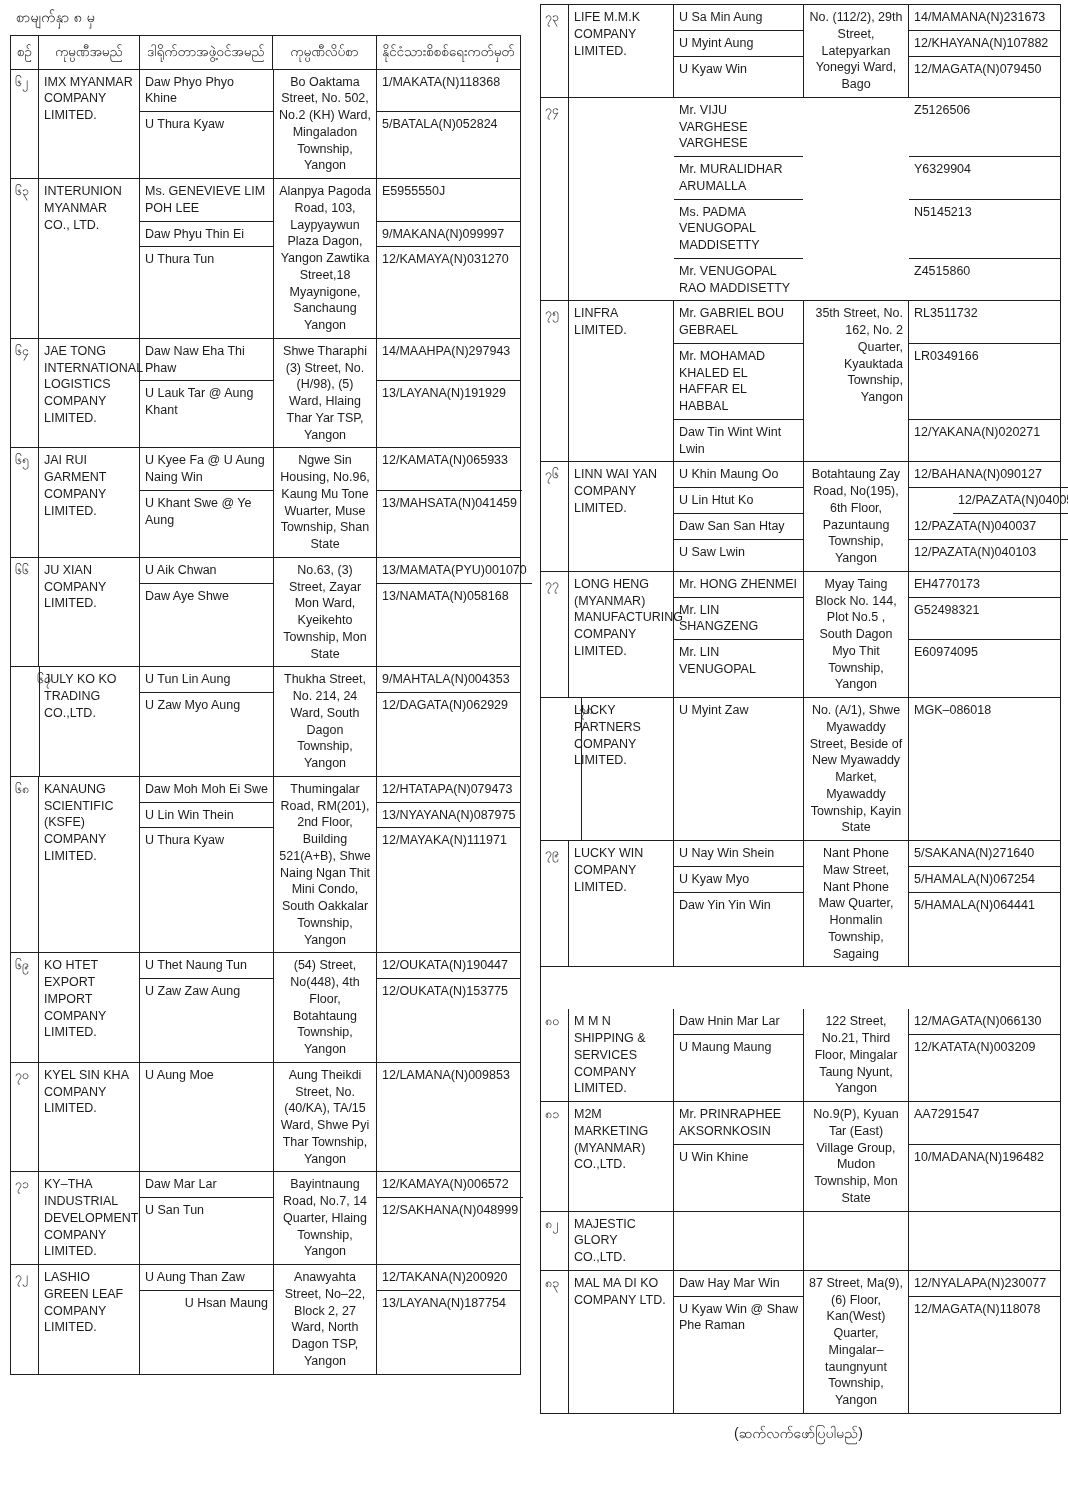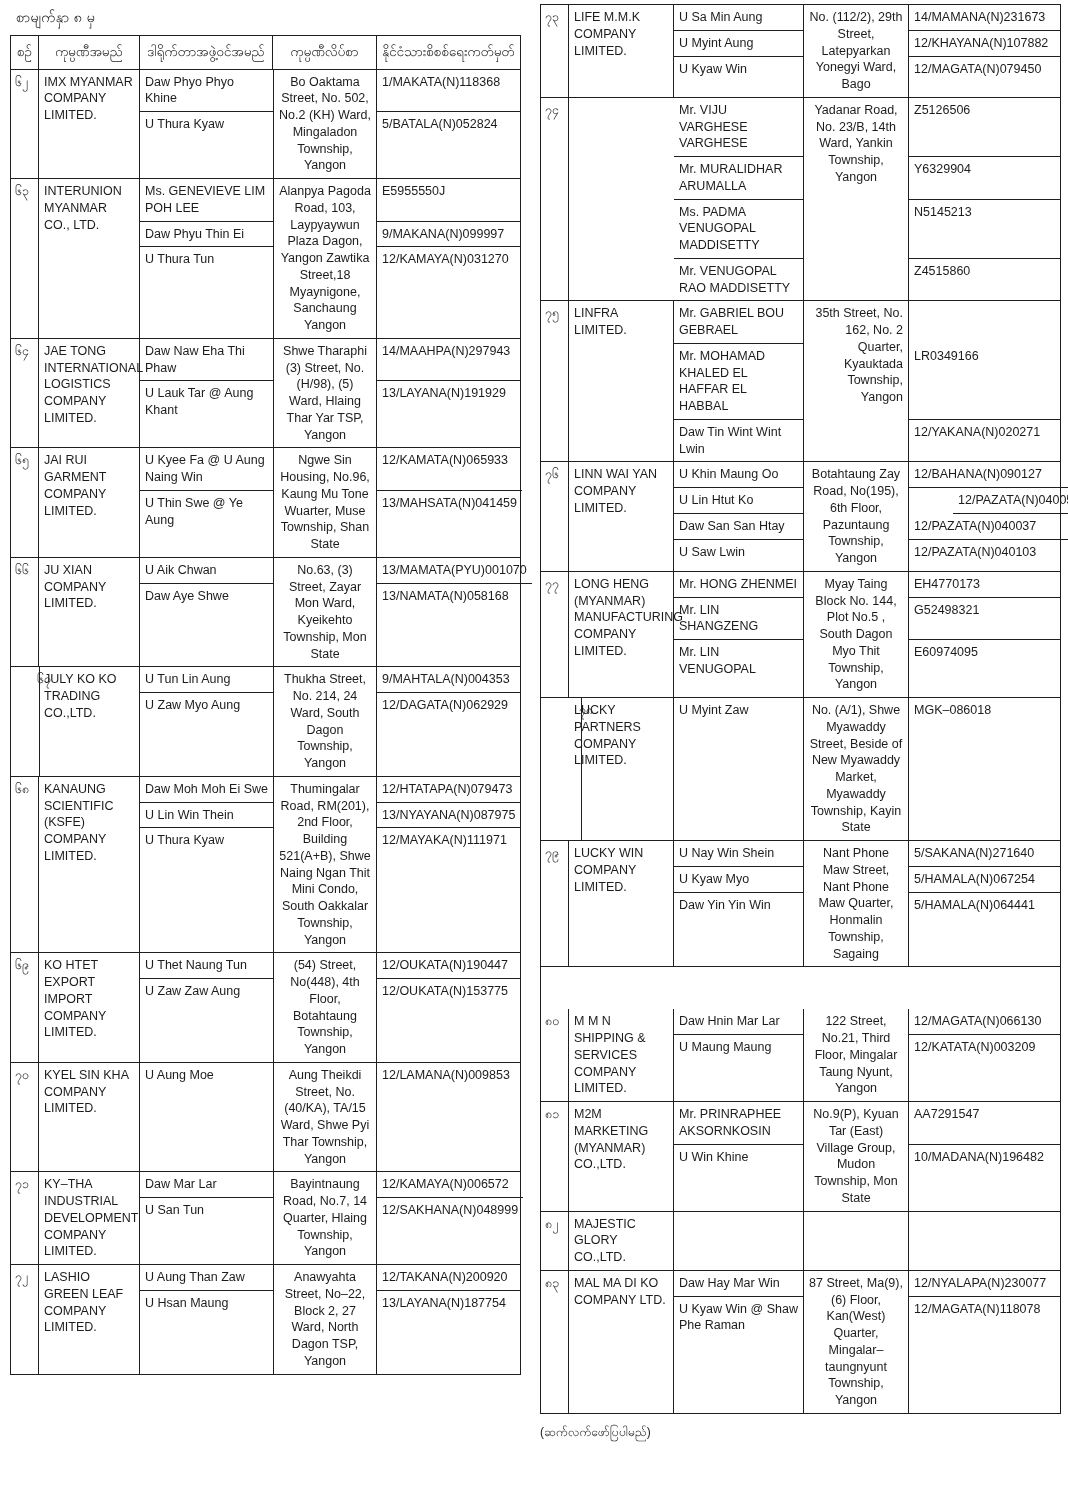--- a/index.html
+++ b/index.html
@@ -34,22 +34,22 @@
   .addr{border-left:1.5px solid #1f1f1f;border-right:1.5px solid #1f1f1f;text-align:center;}
   .divb{border-bottom:1.5px solid #1f1f1f;}
   .thead .c{
     text-align:center;
     font-size:13.5px;
     padding:7px 1px;
     white-space:nowrap;
     overflow:hidden;
   }
   .footer-note{
-    text-align:left;
-    font-size:12px;
+    text-align:center;
+    font-size:14px;
     padding:10px 4px 0 0;
     letter-spacing:.2px;
   }
 </style>
 </head>
 <body>
 
 <div class="page">
 
   <div class="col col-left">
@@ -89,21 +89,21 @@
             <div class="c dir divb" style="grid-area: 1 / 3 / span 1;">Daw Naw Eha Thi Phaw</div>
             <div class="c dir" style="grid-area: 2 / 3 / span 1;">U Lauk Tar @ Aung Khant</div>
             <div class="c addr" style="grid-area: 1 / 4 / span 3;">Shwe Tharaphi (3) Street, No.(H/98), (5) Ward, Hlaing Thar Yar TSP, Yangon</div>
             <div class="c id divb" style="grid-area: 1 / 5 / span 1;">14/MAAHPA(N)297943</div>
             <div class="c id" style="grid-area: 2 / 5 / span 1;">13/LAYANA(N)191929</div>
           </div>
           <div class="trow" style="grid-template-rows: repeat(2, auto) 1fr;">
             <div class="c serial" style="grid-area: 1 / 1 / span 3;">၆၅</div>
             <div class="c company" style="grid-area: 1 / 2 / span 3;">JAI RUI GARMENT COMPANY LIMITED.</div>
             <div class="c dir divb" style="grid-area: 1 / 3 / span 1;">U Kyee Fa @ U Aung Naing Win</div>
-            <div class="c dir" style="grid-area: 2 / 3 / span 1;">U Thin Swe @ Ye Aung</div>
+            <div class="c dir" style="grid-area: 2 / 3 / span 1;">U Khant Swe @ Ye Aung</div>
             <div class="c addr" style="grid-area: 1 / 4 / span 3;">Ngwe Sin Housing, No.96, Kaung Mu Tone Wuarter, Muse Township, Shan State</div>
             <div class="c id divb" style="grid-area: 1 / 5 / span 1;">12/KAMATA(N)065933</div>
             <div class="c id" style="grid-area: 2 / 5 / span 1;">13/MAHSATA(N)041459</div>
           </div>
           <div class="trow" style="grid-template-rows: repeat(2, auto) 1fr;">
             <div class="c serial" style="grid-area: 1 / 1 / span 3;">၆၆</div>
             <div class="c company" style="grid-area: 1 / 2 / span 3;">JU XIAN COMPANY LIMITED.</div>
             <div class="c dir divb" style="grid-area: 1 / 3 / span 1;">U Aik Chwan</div>
             <div class="c dir" style="grid-area: 2 / 3 / span 1;">Daw Aye Shwe</div>
             <div class="c addr" style="grid-area: 1 / 4 / span 3;">No.63, (3) Street, Zayar Mon Ward, Kyeikehto Township, Mon State</div>
@@ -152,21 +152,21 @@
             <div class="c dir divb" style="grid-area: 1 / 3 / span 1;">Daw Mar Lar</div>
             <div class="c dir" style="grid-area: 2 / 3 / span 1;">U San Tun</div>
             <div class="c addr" style="grid-area: 1 / 4 / span 3;">Bayintnaung Road, No.7, 14 Quarter, Hlaing Township, Yangon</div>
             <div class="c id divb" style="grid-area: 1 / 5 / span 1;">12/KAMAYA(N)006572</div>
             <div class="c id" style="grid-area: 2 / 5 / span 1;">12/SAKHANA(N)048999</div>
           </div>
           <div class="trow" style="grid-template-rows: repeat(2, auto) 1fr;">
             <div class="c serial" style="grid-area: 1 / 1 / span 3;">၇၂</div>
             <div class="c company" style="grid-area: 1 / 2 / span 3;">LASHIO GREEN LEAF COMPANY LIMITED.</div>
             <div class="c dir divb" style="grid-area: 1 / 3 / span 1;">U Aung Than Zaw</div>
-            <div class="c dir" style="grid-area: 2 / 3 / span 1;">U Hsan Maung</div>
+            <div class="c dir" style="grid-area: 2 / 3 / span 1; text-align: right;">U Hsan Maung</div>
             <div class="c addr" style="grid-area: 1 / 4 / span 3;">Anawyahta Street, No–22, Block 2, 27 Ward, North Dagon TSP, Yangon</div>
             <div class="c id divb" style="grid-area: 1 / 5 / span 1;">12/TAKANA(N)200920</div>
             <div class="c id" style="grid-area: 2 / 5 / span 1;">13/LAYANA(N)187754</div>
           </div>
         </div>
     </div>
   </div>
 
   <div class="col col-right">
     <div class="tbl">
@@ -181,33 +181,33 @@
             <div class="c id divb" style="grid-area: 1 / 5 / span 1;">14/MAMANA(N)231673</div>
             <div class="c id divb" style="grid-area: 2 / 5 / span 1;">12/KHAYANA(N)107882</div>
             <div class="c id" style="grid-area: 3 / 5 / span 1;">12/MAGATA(N)079450</div>
           </div>
           <div class="trow" style="grid-template-rows: repeat(4, auto) 1fr;">
             <div class="c serial" style="grid-area: 1 / 1 / span 5;">၇၄</div>
             <div class="c dir divb" style="grid-area: 1 / 3 / span 1;">Mr. VIJU VARGHESE VARGHESE</div>
             <div class="c dir divb" style="grid-area: 2 / 3 / span 1;">Mr. MURALIDHAR ARUMALLA</div>
             <div class="c dir divb" style="grid-area: 3 / 3 / span 1;">Ms. PADMA VENUGOPAL MADDISETTY</div>
             <div class="c dir" style="grid-area: 4 / 3 / span 1;">Mr. VENUGOPAL RAO MADDISETTY</div>
-            <div class="c addr" style="grid-area: 1 / 4 / span 5;">Yadanar Road, No. 23/B, 14th Ward, Yankin Township, Yangon</div>
             <div class="c id divb" style="grid-area: 1 / 5 / span 1;">Z5126506</div>
             <div class="c id divb" style="grid-area: 2 / 5 / span 1;">Y6329904</div>
             <div class="c id divb" style="grid-area: 3 / 5 / span 1;">N5145213</div>
             <div class="c id" style="grid-area: 4 / 5 / span 1;">Z4515860</div>
           </div>
           <div class="trow" style="grid-template-rows: repeat(3, auto) 1fr;">
             <div class="c serial" style="grid-area: 1 / 1 / span 4;">၇၅</div>
             <div class="c company" style="grid-area: 1 / 2 / span 4;">LINFRA LIMITED.</div>
             <div class="c dir divb" style="grid-area: 1 / 3 / span 1;">Mr. GABRIEL BOU GEBRAEL</div>
             <div class="c dir divb" style="grid-area: 2 / 3 / span 1;">Mr. MOHAMAD KHALED EL HAFFAR EL HABBAL</div>
             <div class="c dir" style="grid-area: 3 / 3 / span 1;">Daw Tin Wint Wint Lwin</div>
             <div class="c addr" style="grid-area: 1 / 4 / span 4; text-align: right;">35th Street, No. 162, No. 2 Quarter, Kyauktada Township, Yangon</div>
+            <div class="c id divb" style="grid-area: 1 / 5 / span 1;">RL3511732</div>
             <div class="c id divb" style="grid-area: 2 / 5 / span 1;">LR0349166</div>
             <div class="c id" style="grid-area: 3 / 5 / span 1;">12/YAKANA(N)020271</div>
           </div>
           <div class="trow" style="grid-template-rows: repeat(4, auto) 1fr;">
             <div class="c serial" style="grid-area: 1 / 1 / span 5;">၇၆</div>
             <div class="c company" style="grid-area: 1 / 2 / span 5;">LINN WAI YAN COMPANY LIMITED.</div>
             <div class="c dir divb" style="grid-area: 1 / 3 / span 1;">U Khin Maung Oo</div>
             <div class="c dir divb" style="grid-area: 2 / 3 / span 1;">U Lin Htut Ko</div>
             <div class="c dir divb" style="grid-area: 3 / 3 / span 1;">Daw San San Htay</div>
             <div class="c dir" style="grid-area: 4 / 3 / span 1;">U Saw Lwin</div>

